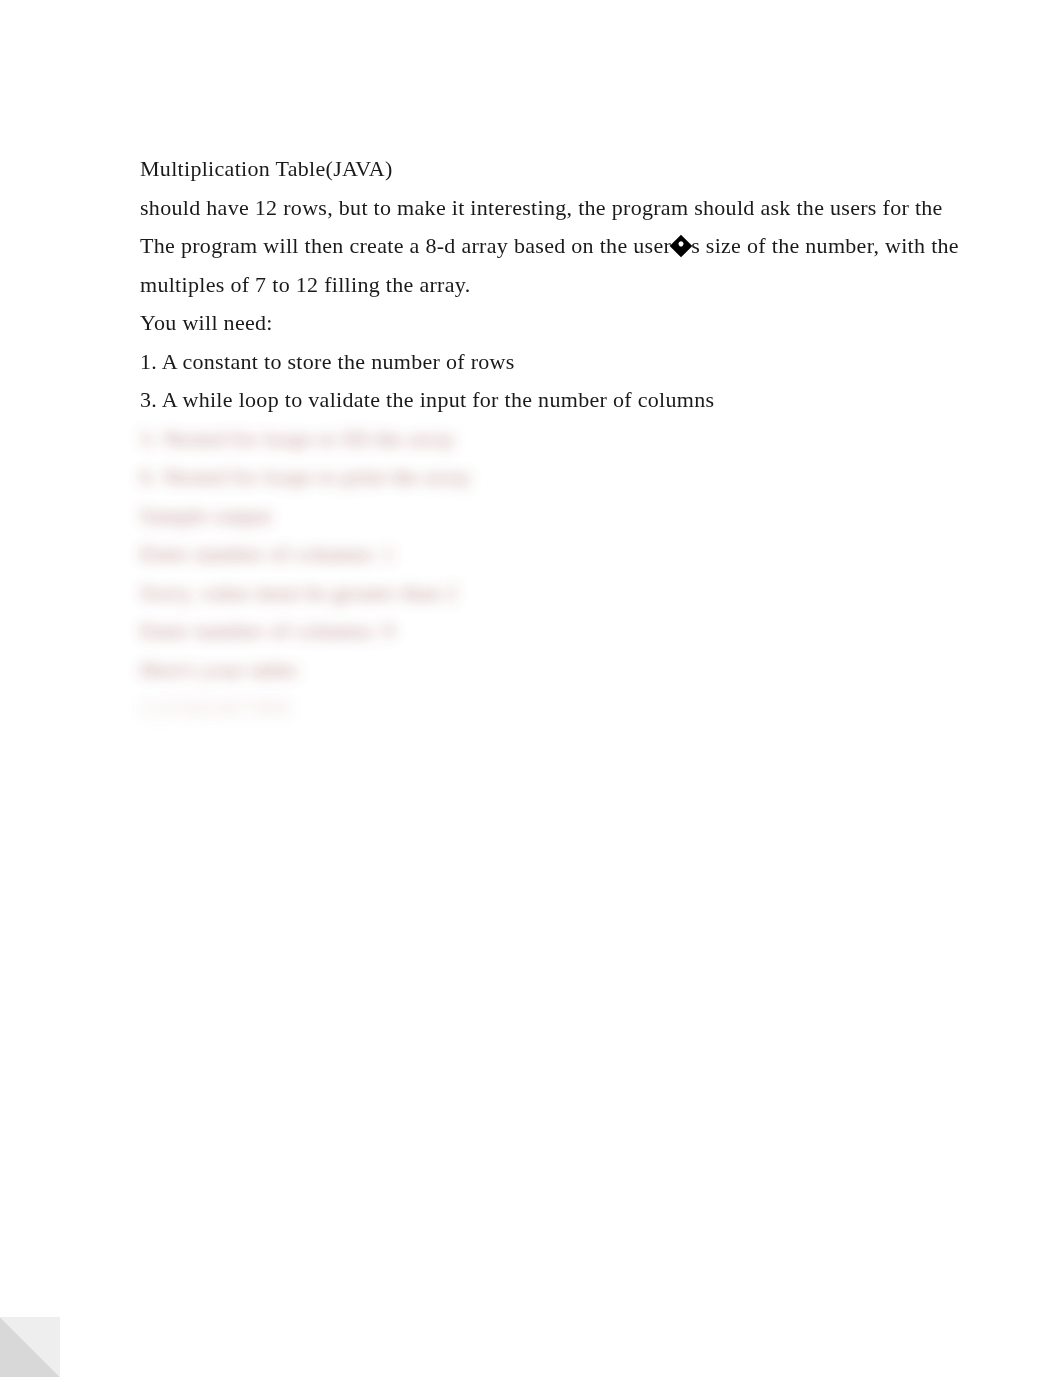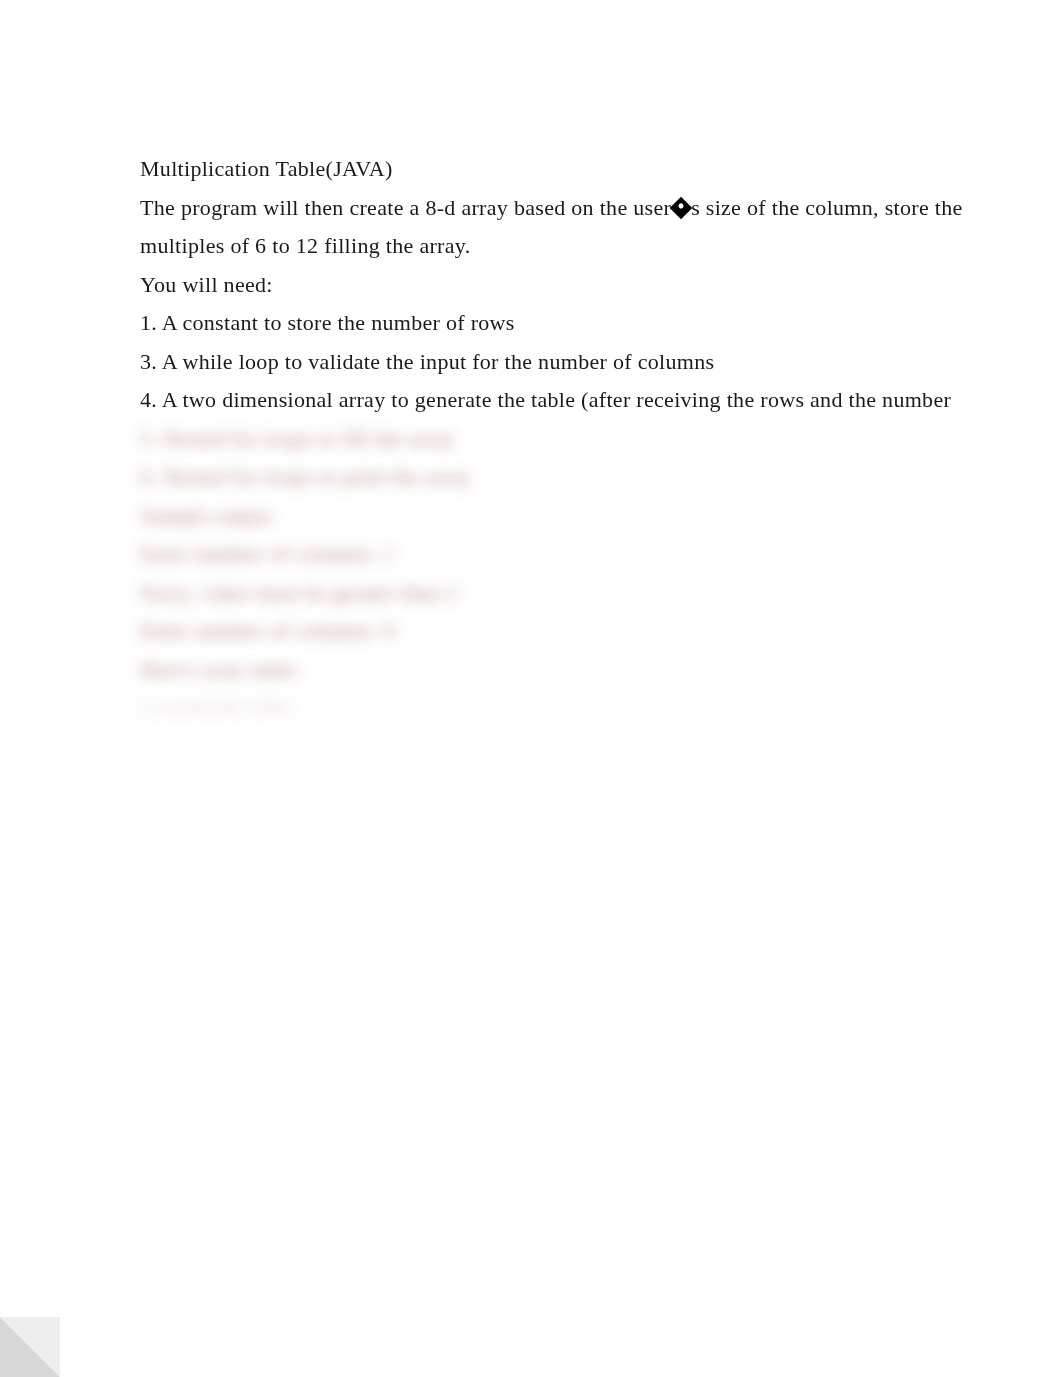--- a/index.html
+++ b/index.html
@@ -74,28 +74,28 @@
       border-style: solid;
       border-width: 0 60px 60px 0;
       border-color: transparent #eeeeee transparent transparent;
     }
   </style>
 </head>
 <body>
 
 <div class="page">
   <span class="line">Multiplication Table(JAVA)</span>
+  <span class="line"> should have 12 rows, but to make it interesting, the program should ask the users for the</span>
   <span class="line">
-    <span> The program will then create a 8-d array based on the user</span><span class="diamond"></span><span>s size of the column, store the</span>
+    <span> The program will then create a 8-d array based on the user</span><span class="diamond"></span><span>s size of the number, with the</span>
   </span>
-  <span class="line"> multiples of 6 to 12 filling the array.</span>
+  <span class="line"> multiples of 7 to 12 filling the array.</span>
   <span class="line"> You will need:</span>
   <span class="line"> 1. A constant to store the number of rows</span>
   <span class="line"> 3. A while loop to validate the input for the number of columns</span>
-  <span class="line"> 4. A two dimensional array to generate the table (after receiving the rows and the number</span>
   <span class="line blurred"> 5. Nested for loops to fill the array</span>
   <span class="line blurred"> 6. Nested for loops to print the array</span>
   <span class="line blurred"> Sample output</span>
   <span class="line blurred"> Enter number of columns: 1</span>
   <span class="line blurred"> Sorry, value must be greater than 2</span>
   <span class="line blurred"> Enter number of columns: 9</span>
   <span class="line blurred"> Here's your table:</span>
   <span class="line blurred-light"> 1 2 3 4 5 6 7 8 9</span>
 </div>
 

